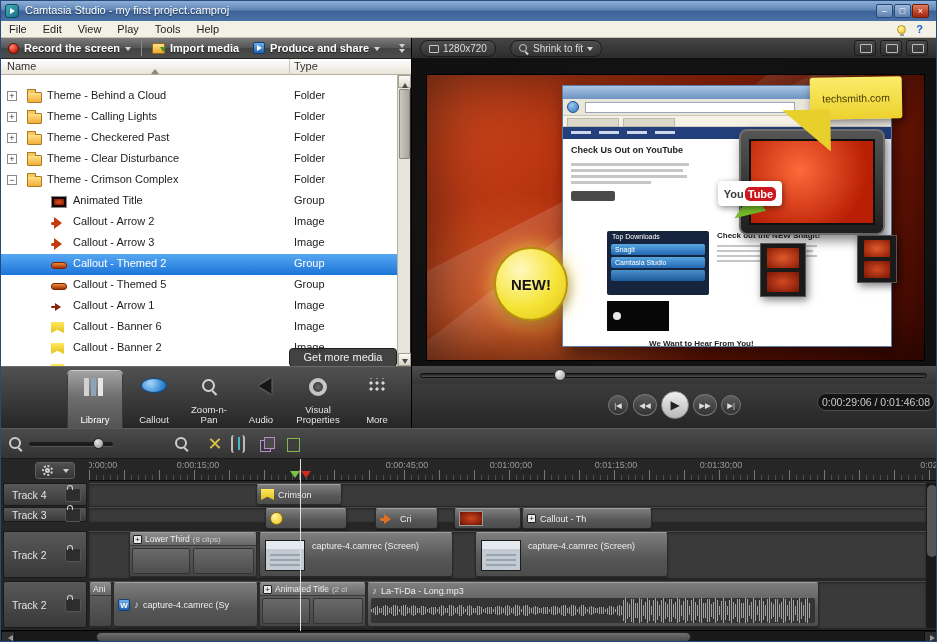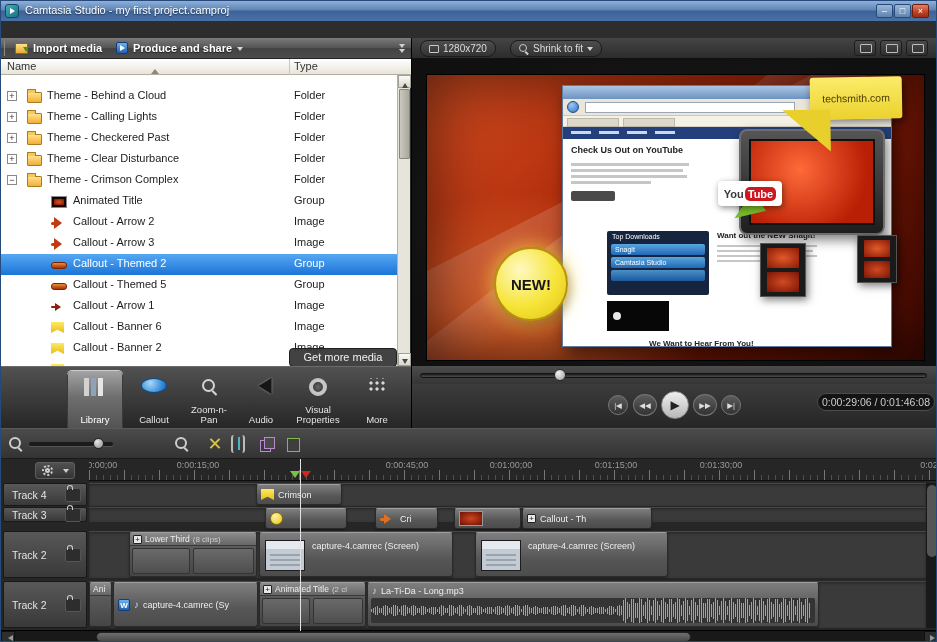--- a/index.html
+++ b/index.html
@@ -279,22 +279,37 @@
 <div class="app">
 
   <div class="titlebar">
     <span class="appicon"></span>
     <span class="wtitle">Camtasia Studio - my first project.camproj</span>
     <span class="winbtn" style="left:875px">–</span>
     <span class="winbtn" style="left:893px">□</span>
     <span class="winbtn close" style="left:911px">×</span>
   </div>
 
+  <div class="menubar">
+    <span class="menuitem">File</span>
+    <span class="menuitem">Edit</span>
+    <span class="menuitem">View</span>
+    <span class="menuitem">Play</span>
+    <span class="menuitem">Tools</span>
+    <span class="menuitem">Help</span>
+    <span class="bulb"></span>
+    <span class="helpq">?</span>
+  </div>
 
   <div class="toolbar-left">
+    <div class="tbtn">
+      <span class="recdot"></span>
+      <span>Record the screen</span>
+      <span class="caret"></span>
+    </div>
     <span class="tsep"></span>
     <div class="tbtn">
       <span class="impicon"></span>
       <span>Import media</span>
     </div>
     <div class="tbtn">
       <span class="prodicon"></span>
       <span>Produce and share</span>
       <span class="caret"></span>
     </div>
@@ -477,21 +492,21 @@
             <span class="gbar" style="left:8px;top:30px;width:112px"></span>
             <span class="gbar" style="left:8px;top:36px;width:116px"></span>
             <span class="gbar" style="left:8px;top:42px;width:80px"></span>
             <span class="gbtn"></span>
             <div class="dlpanel">
               <span class="dltitle">Top Downloads</span>
               <span class="dlbar" style="top:13px">Snagit</span>
               <span class="dlbar" style="top:26px">Camtasia Studio</span>
               <span class="dlbar" style="top:39px;background:linear-gradient(#4a90c8,#1d5a9c)"></span>
             </div>
-            <span class="promo">Want out the NEW Snagit!</span>
+            <span class="promo">Check out the NEW Snagit!</span>
             <span class="gbar" style="left:154px;top:106px;width:100px;height:2px"></span>
             <span class="gbar" style="left:154px;top:111px;width:96px;height:2px"></span>
             <span class="gbar" style="left:154px;top:116px;width:100px;height:2px"></span>
             <span class="gbar" style="left:154px;top:121px;width:70px;height:2px"></span>
             <div class="blackbox"></div>
             <span class="footerline">We Want to Hear From You!</span>
           </div>
         </div>
 
         <div class="monitor"></div>

